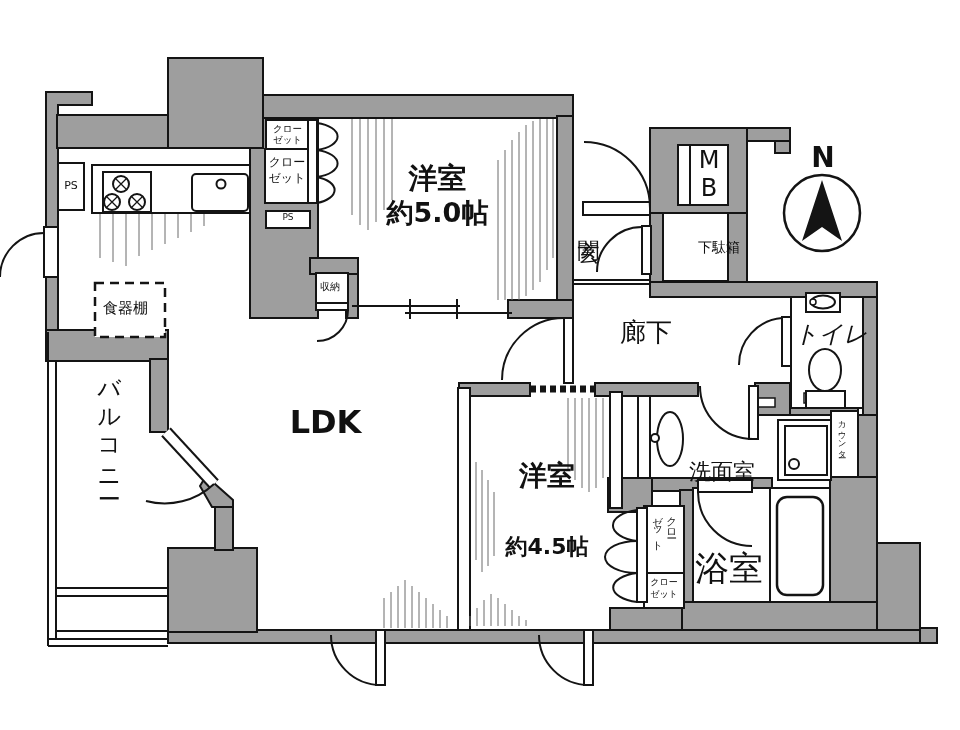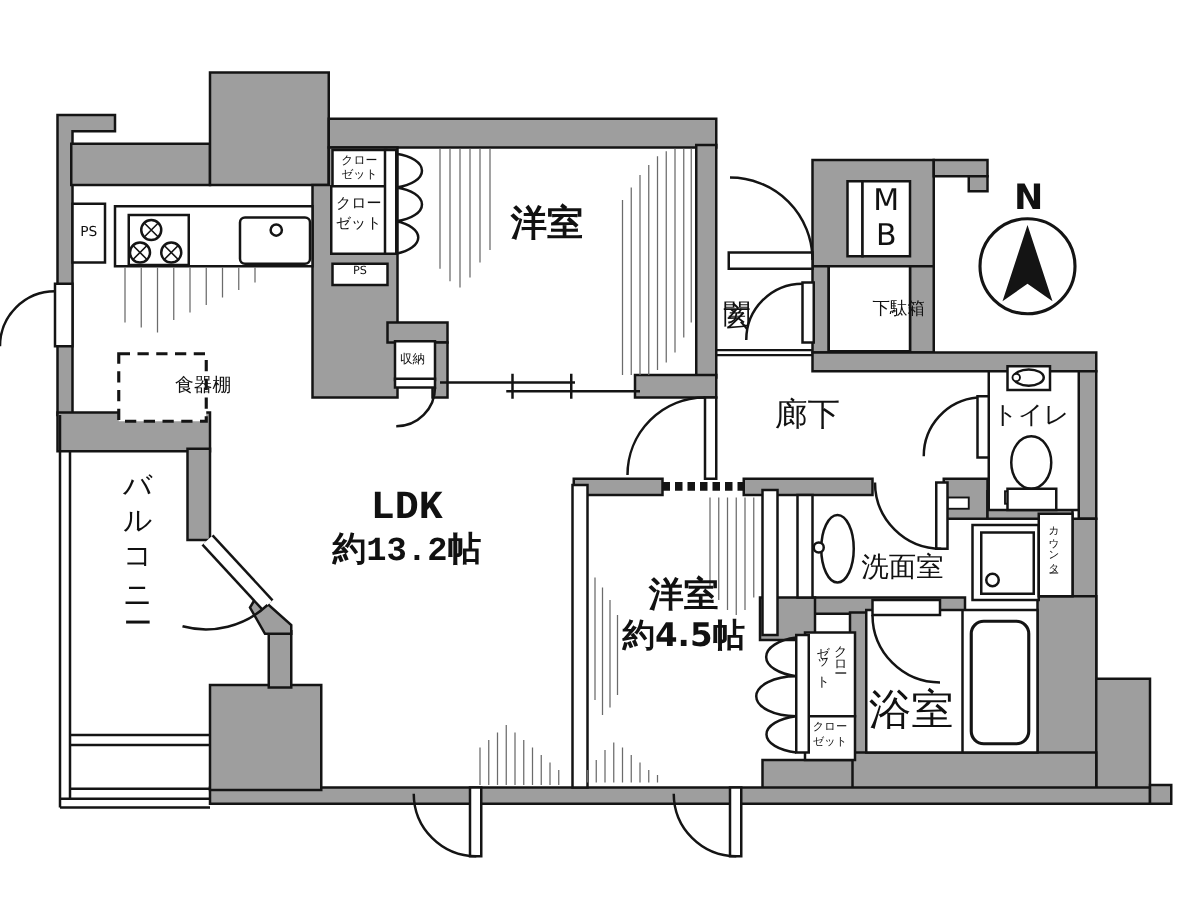--- a/index.html
+++ b/index.html
@@ -233,54 +233,54 @@
   </g>
 
   <g>
     <circle cx="822" cy="213" r="38" fill="none" stroke="#141414" stroke-width="2.5"></circle>
     <path d="M822,180 L802,241 L822,227 L842,241 Z" fill="#141414" stroke="none"></path>
   </g>
 </svg>
 
   <div class="lbl ctr room-big" style="left:320px;top:160px;width:235px;font-size:29px;">
     <div>洋室</div>
-  </div>
-
-  <div class="lbl ctr room-big" style="left:243px;top:386px;width:165px;font-size:32px;font-family:Liberation Mono, monospace;">
+    <div style="font-size:27px;">約5.0帖</div>
+  </div>
+
+  <div class="lbl ctr room-big" style="left:243px;top:402px;width:165px;font-size:32px;">
     <div>LDK</div>
-    <div style="font-size:27px;">約13.2帖</div>
   </div>
 
   <div class="lbl ctr room-big" style="left:463px;top:458px;width:168px;font-size:28px;">
     <div>洋室</div>
-    <div style="font-size:26px;">約4.5帖</div>
+    <div style="font-size:22px;margin-top:40px;">約4.5帖</div>
   </div>
 
   <div class="lbl vtext" style="left:575px;top:223px;font-size:22px;height:58px;">玄関</div>
 
   <div class="lbl" style="left:620px;top:316px;font-size:26px;">廊下</div>
 
-  <div class="lbl" style="left:794px;top:319px;font-size:20px;">トイレ</div>
-
-  <div class="lbl" style="left:689px;top:441px;font-size:22px;">洗面室</div>
+  <div class="lbl" style="left:794px;top:319px;font-size:24px;font-style:italic;">トイレ</div>
+
+  <div class="lbl" style="left:689px;top:458px;font-size:22px;">洗面室</div>
 
   <div class="lbl" style="left:695px;top:547px;font-size:34px;">浴室</div>
 
   <div class="lbl vtext" style="left:95px;top:362px;font-size:23px;height:175px;letter-spacing:5px;">バルコニー</div>
 
   <div class="lbl ctr" style="left:692px;top:147px;width:34px;font-size:24px;line-height:1.15;">
     <div>M</div>
     <div>B</div>
   </div>
 
   <div class="lbl" style="left:698px;top:239px;font-size:14px;">下駄箱</div>
 
-  <div class="lbl" style="left:103px;top:299px;font-size:15px;margin-left:37px;">食器棚</div>
-
-  <div class="lbl" style="left:320px;top:282px;font-size:10px;">収納</div>
+  <div class="lbl" style="left:103px;top:299px;font-size:15px;">食器棚</div>
+
+  <div class="lbl" style="left:320px;top:282px;font-size:10px;font-family:Liberation Mono, monospace;">収納</div>
 
   <div class="lbl ctr" style="left:59px;top:179px;width:24px;font-size:11px;">PS</div>
 
   <div class="lbl ctr" style="left:267px;top:212px;width:42px;font-size:9px;">PS</div>
 
   <div class="lbl ctr" style="left:267px;top:123px;width:41px;font-size:9.5px;line-height:1.2;">
     <div>クロー</div>
     <div>ゼット</div>
   </div>
 

